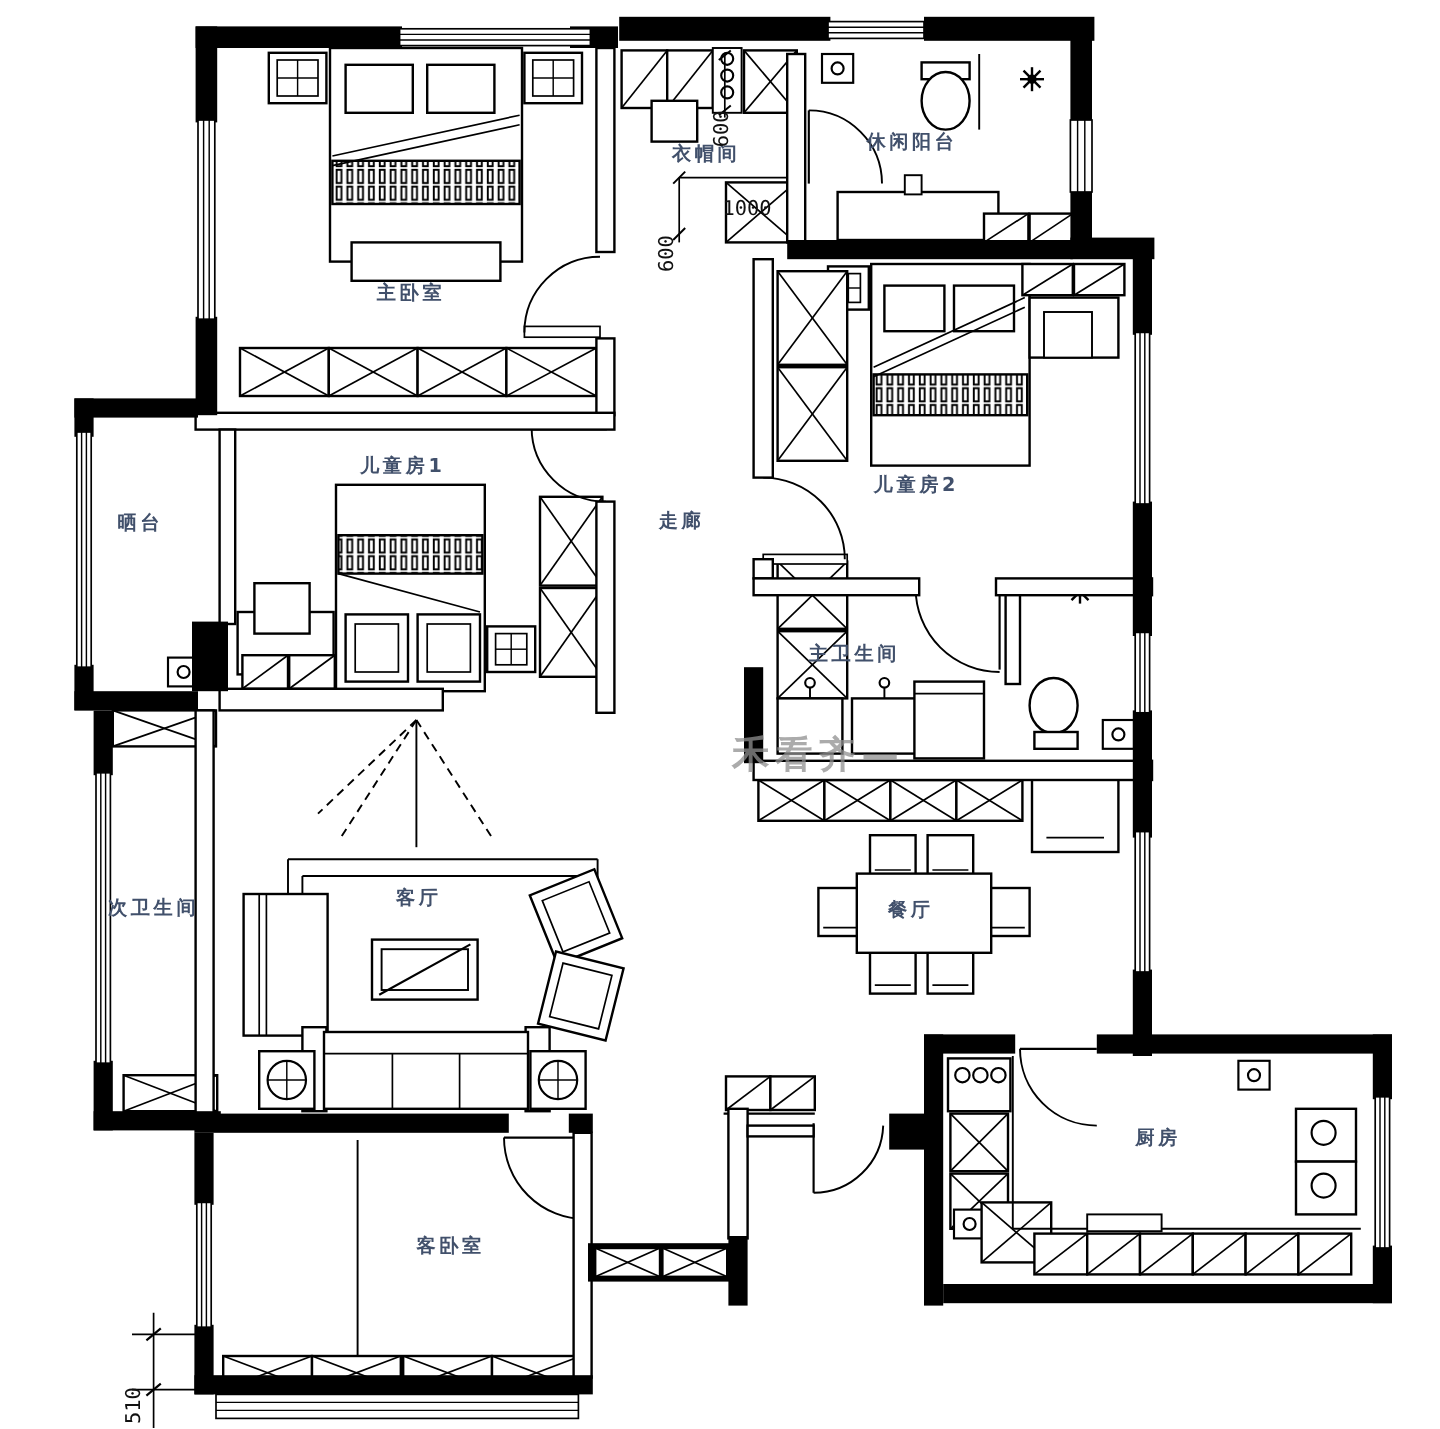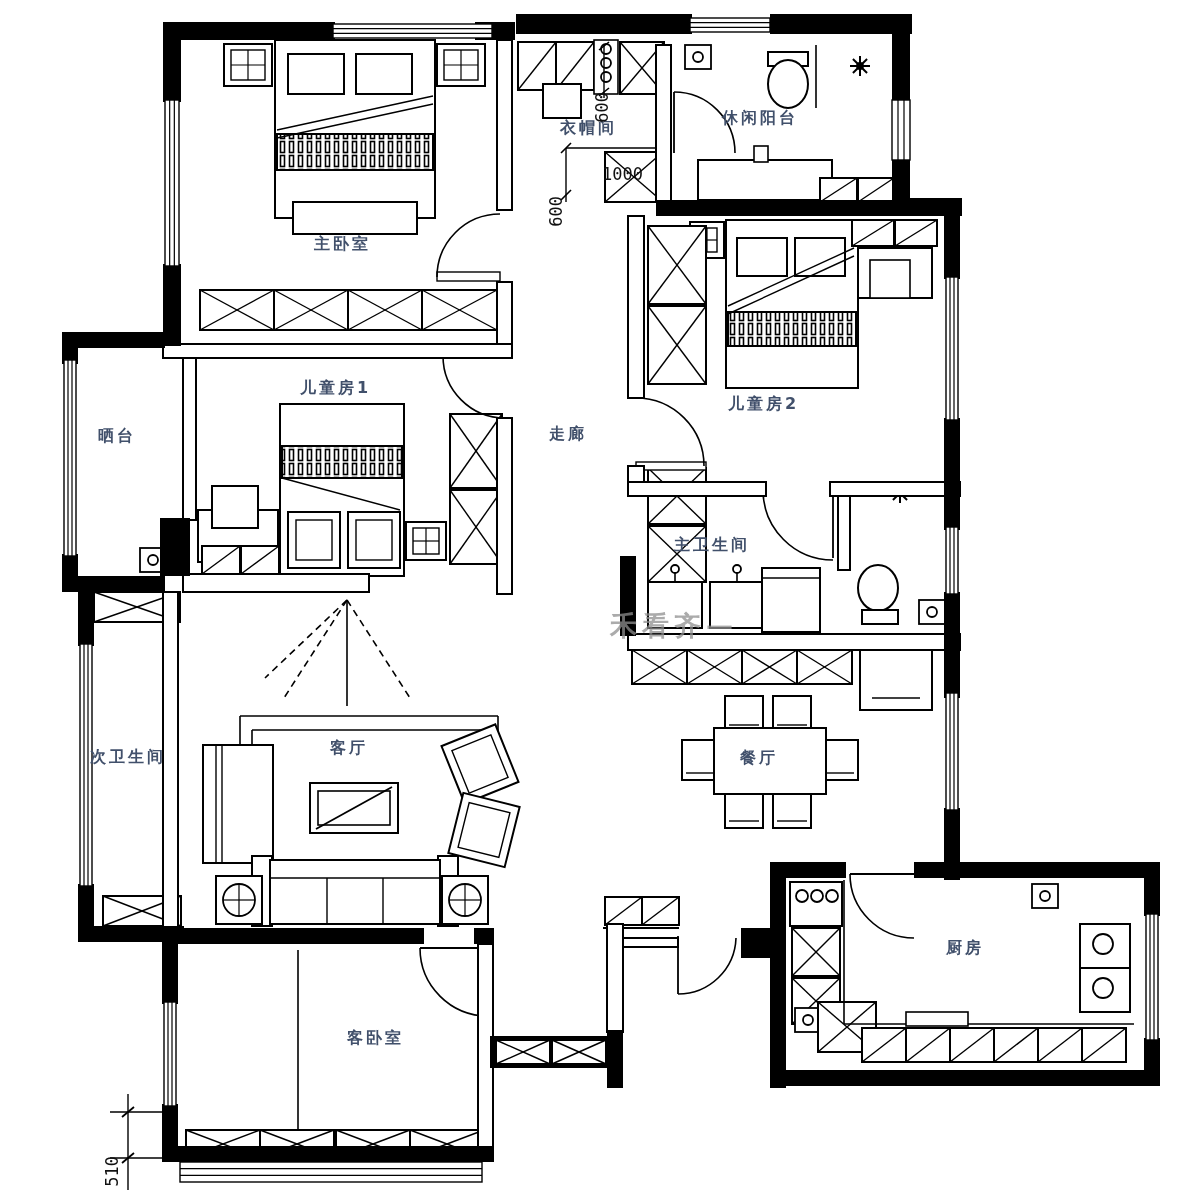--- a/index.html
+++ b/index.html
@@ -5,21 +5,21 @@
   html,body{margin:0;padding:0;background:#fff;}
   #stage{position:relative;width:1200px;height:1191px;background:#ffffff;overflow:hidden;
          font-family:"DejaVu Sans","Liberation Sans",sans-serif;}
   #plan{position:absolute;left:0;top:0;}
   .room-label{position:absolute;font-size:16px;font-weight:bold;color:#41506b;
               letter-spacing:3px;white-space:nowrap;}
   .dim{position:absolute;font-size:17px;color:#111;font-family:"DejaVu Sans Mono","Liberation Mono",monospace;margin-top:40px;}
   .dim.vert{writing-mode:vertical-rl;transform:rotate(180deg);}
   .wm-latin{position:absolute;left:268px;top:518px;font-size:118px;font-weight:bold;
             color:#a0a0a0;opacity:.45;letter-spacing:10px;pointer-events:none;}
-  .wm-cjk{position:absolute;left:610px;top:608px;font-size:27px;font-weight:bold;
+  .wm-cjk{position:absolute;left:610px;top:608px;font-size:31px;font-weight:bold;
           color:#8f8f8f;opacity:.75;letter-spacing:5px;pointer-events:none;text-align:center;}
 </style>
 </head>
 <body>
 
 <div id="stage">
 
   <svg id="plan" width="1200" height="1191" viewBox="0 0 1200 1191">
     <defs>
       <pattern id="bandP" patternUnits="userSpaceOnUse" width="9" height="14">

